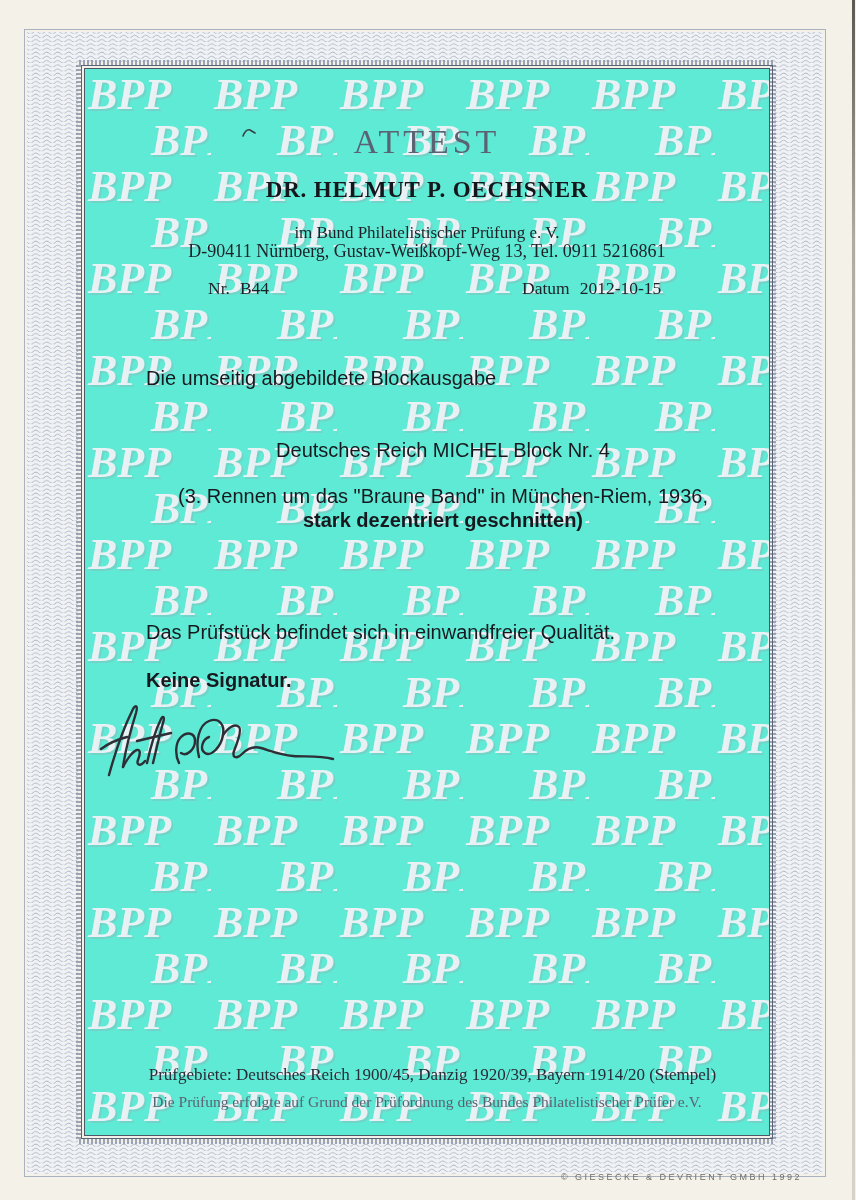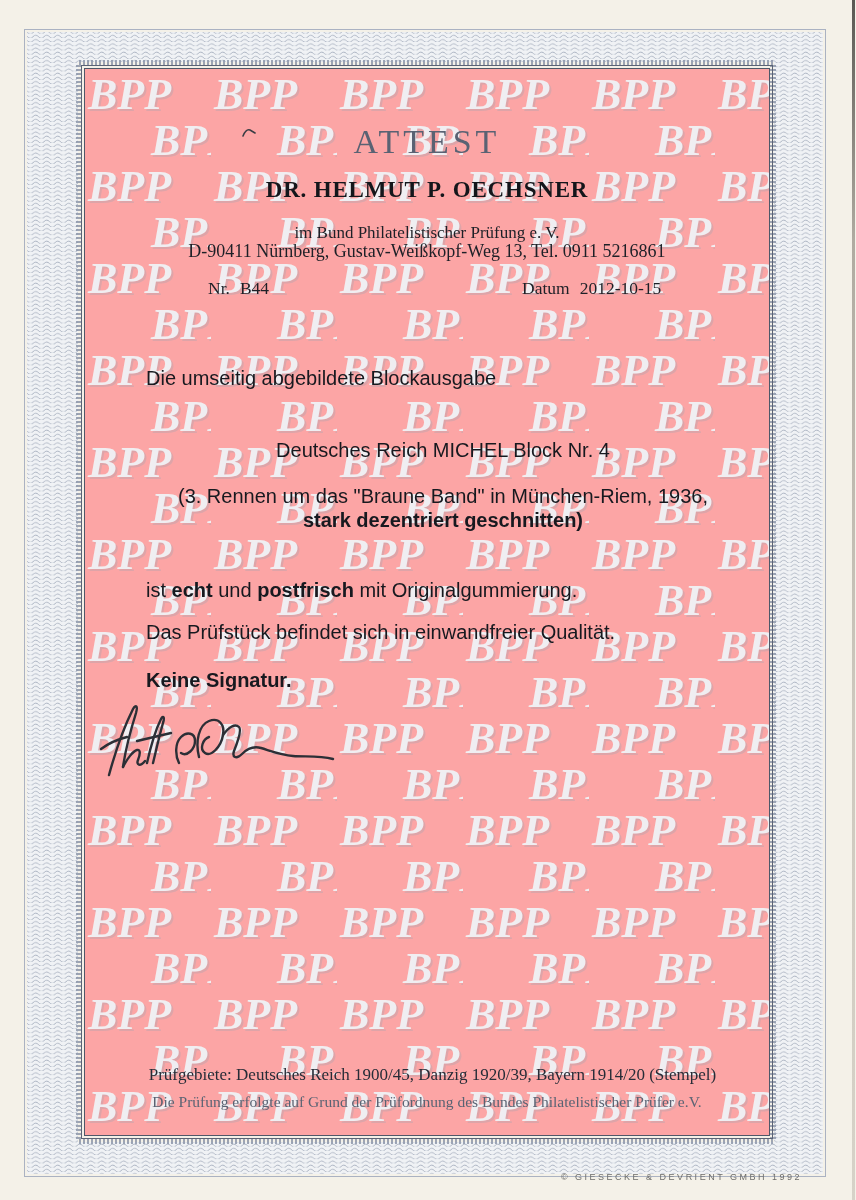--- a/index.html
+++ b/index.html
@@ -12,21 +12,21 @@
   }
   .band-svg { position: absolute; left: 0; top: 0; }
   
   .scan-edge {
     position: absolute; right: 1px; top: 0; width: 3px; height: 1200px;
     background: linear-gradient(180deg, rgba(52,50,46,.8) 0%, rgba(120,113,102,.55) 20%, rgba(160,152,140,.45) 60%, rgba(160,152,140,.35) 100%);
   }
   
   .sheet {
     position: absolute; left: 84px; top: 68px; width: 684px; height: 1066px;
-    background: #fca5a5;
+    background: #5eead4;
     border: 1px solid #4f5868;
     outline: 1px solid #5a6375;
     outline-offset: 2px;
   }
   .wm-svg { position: absolute; left: 0; top: 0; width: 100%; height: 100%; }
   .abs { position: absolute; left: 0; right: 0; }
   .center { text-align: center; }
   .title {
     top: 54px; font-size: 34px; letter-spacing: 4px; color: #5a6273;
     font-family: "Liberation Serif", serif;
@@ -108,21 +108,20 @@
     <span class="ref-datum">
       <span class="ref-label">Datum</span><span>2012-10-15</span>
     </span>
   </div>
 
   <div class="abs sans intro">Die umseitig abgebildete Blockausgabe</div>
   <div class="abs sans center item">Deutsches Reich MICHEL Block Nr. 4</div>
   <div class="abs sans center detail1">(3. Rennen um das "Braune Band" in München-Riem, 1936,</div>
   <div class="abs sans center detail2">stark dezentriert geschnitten)</div>
 
-  <div class="abs sans finding"><span>ist </span><b>echt</b><span> und </span><b>postfrisch</b><span> mit Originalgummierung.</span></div>
 
   <div class="abs sans quality">Das Prüfstück befindet sich in einwandfreier Qualität.</div>
   <div class="abs sans nosig">Keine Signatur.</div>
 
   <svg class="sig-svg" width="245" height="88" viewBox="0 0 245 88" aria-hidden="true">
     <g stroke="#2c2f36" stroke-width="2.4" fill="none" stroke-linecap="round" stroke-linejoin="round">
       <path d="M6,52 C14,46 24,42 32,40"></path>
       <path d="M14,78 C20,56 30,28 38,12 C41,7 43,9 41,16 C36,32 30,56 28,70"></path>
       <path d="M28,70 C32,62 38,54 42,53 C46,52 45,58 43,63 C41,68 45,70 50,64"></path>
       <path d="M52,66 C56,48 61,32 66,22 C68,18 70,20 68,26 C64,40 60,58 58,66"></path>

